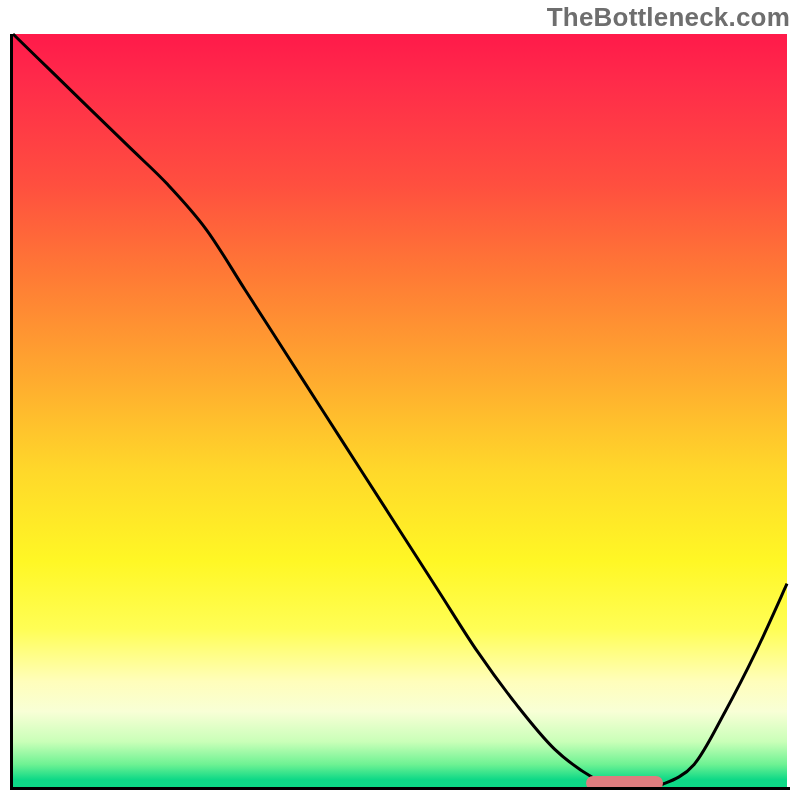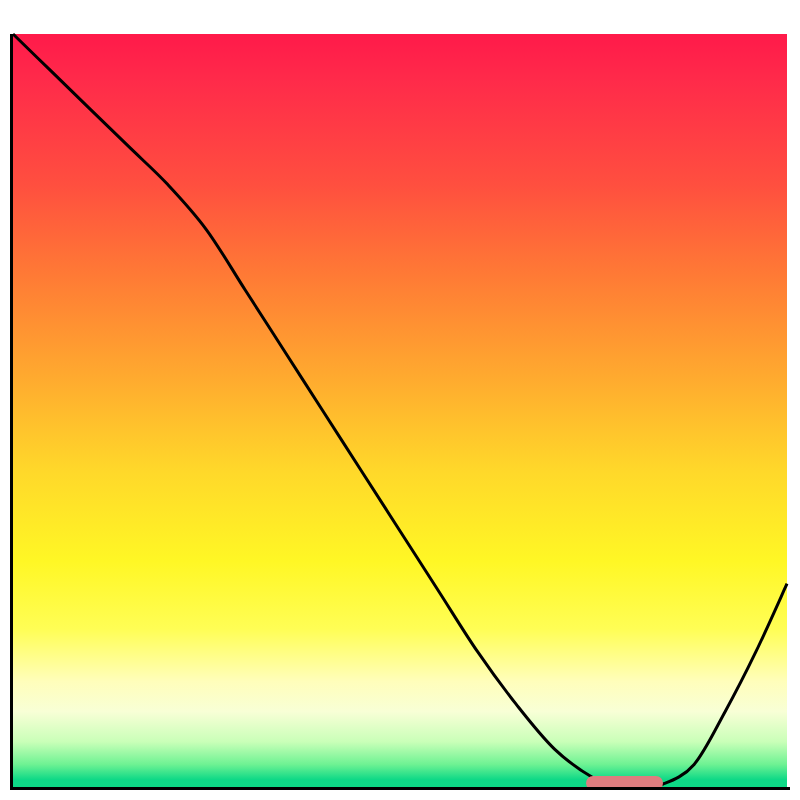--- a/index.html
+++ b/index.html
@@ -82,20 +82,21 @@
     height: 14px;
     border-radius: 7px;
     background: #de7d7f;
   }
 </style>
 </head>
 <body>
 
 <div class="chart-wrap">
 
+  <div class="watermark">TheBottleneck.com</div>
 
   <div class="plot-area">
     <div class="gradient-bg"></div>
 
     <svg class="curve" viewBox="0 0 774 753" preserveAspectRatio="none">
       <path id="curve-path" d="M 0.00 0.00 C 6.45 6.27, 25.80 25.10, 38.70 37.65 C 51.60 50.20, 64.50 62.75, 77.40 75.30 C 90.30 87.85, 103.20 100.40, 116.10 112.95 C 129.00 125.50, 141.90 136.80, 154.80 150.60 C 167.70 164.41, 180.60 178.21, 193.50 195.78 C 206.40 213.35, 219.30 235.94, 232.20 256.02 C 245.10 276.10, 258.00 296.18, 270.90 316.26 C 283.80 336.34, 296.70 356.42, 309.60 376.50 C 322.50 396.58, 335.40 416.66, 348.30 436.74 C 361.20 456.82, 374.10 476.90, 387.00 496.98 C 399.90 517.06, 412.80 537.14, 425.70 557.22 C 438.60 577.30, 451.50 598.63, 464.40 617.46 C 477.30 636.29, 490.20 653.86, 503.10 670.17 C 516.00 686.48, 528.90 703.05, 541.80 715.35 C 554.70 727.65, 570.18 738.07, 580.50 743.96 C 590.82 749.86, 595.98 749.49, 603.72 750.74 C 611.46 752.00, 619.20 751.62, 626.94 751.49 C 634.68 751.37, 641.13 753.50, 650.16 749.99 C 659.19 746.47, 670.80 742.46, 681.12 730.41 C 691.44 718.36, 701.76 696.53, 712.08 677.70 C 722.40 658.88, 732.72 638.80, 743.04 617.46 C 753.36 596.13, 768.84 560.99, 774.00 549.69" fill="none" stroke="#000" stroke-width="3"></path>
     </svg>
 
     <div id="marker" class="marker" style="left: 572.76px; width: 77.4px; bottom: -3px;"></div>
   </div>

